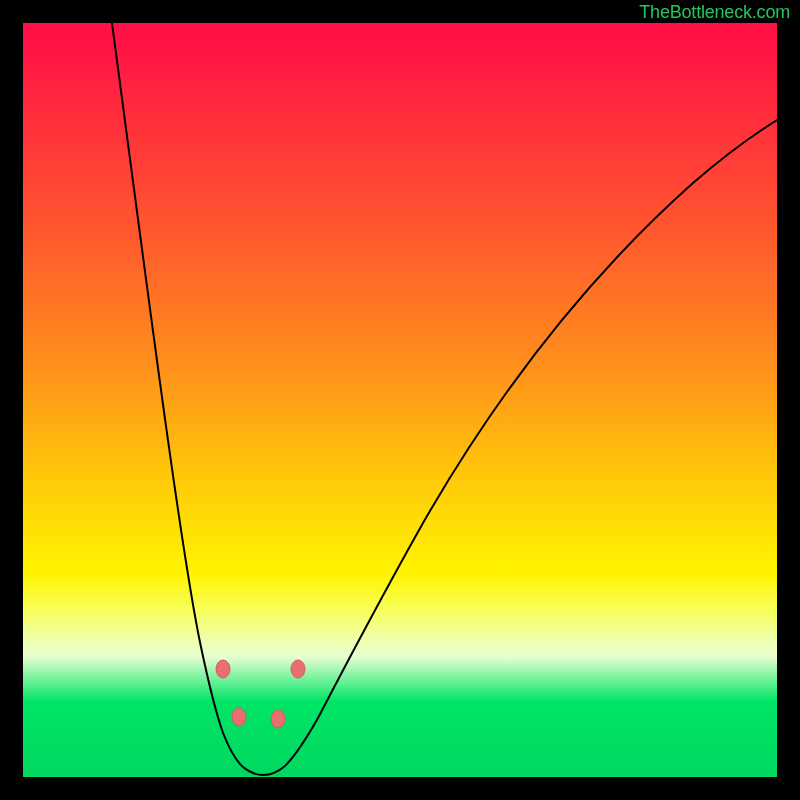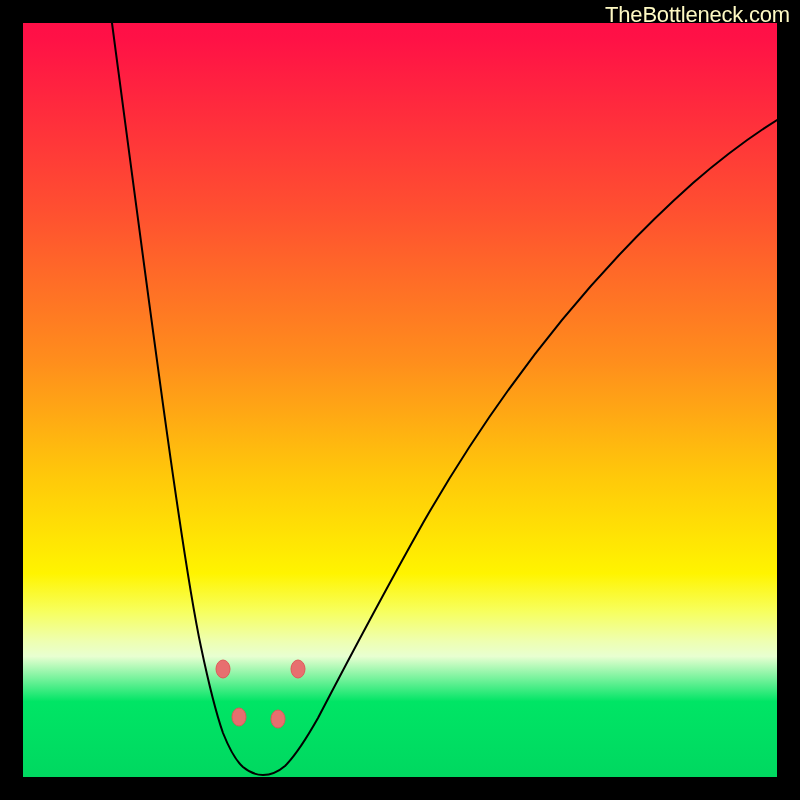--- a/index.html
+++ b/index.html
@@ -27,22 +27,22 @@
       #f7ff5d 78%,
       #eeffb1 82%,
       #e8ffd1 84%,
       #00e565 90%,
       #00d860 100%);
   }
   .watermark {
     position: absolute;
     top: 2px;
     right: 10px;
-    color: #fef9c3;
-    font-size: 22px;
+    color: #22c55e;
+    font-size: 18px;
     font-weight: 500;
     letter-spacing: -0.2px;
     z-index: 5;
   }
   svg.plot {
     position: absolute;
     left: 0;
     top: 0;
     width: 754px;
     height: 754px;

